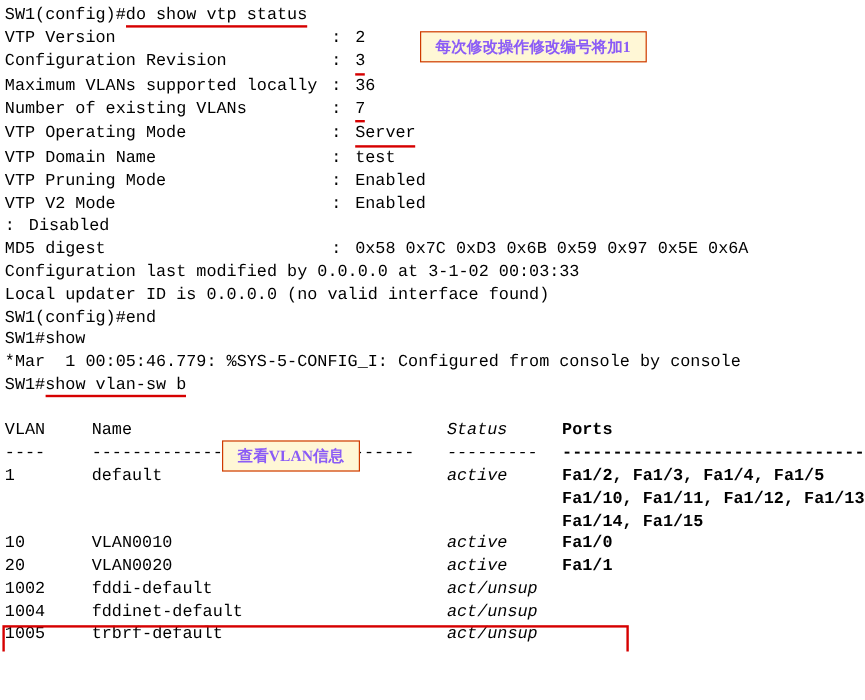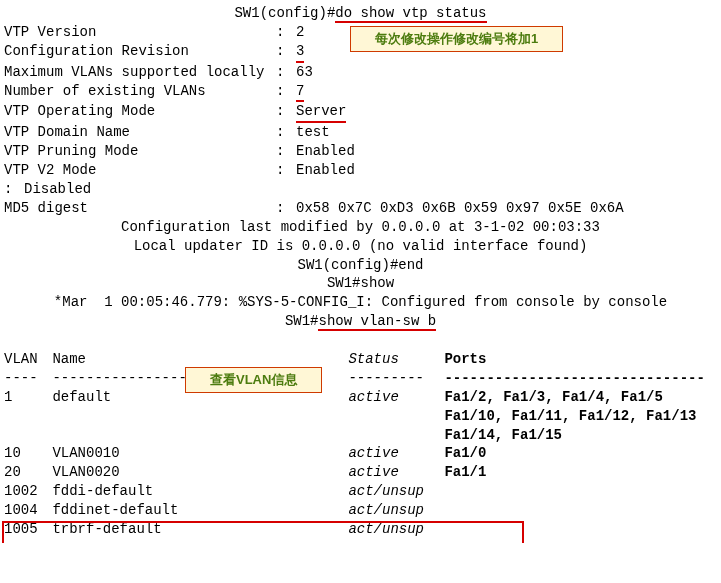--- a/index.html
+++ b/index.html
@@ -7,65 +7,65 @@
     padding: 4px;
     font-family: "Courier New", monospace;
     font-size: 14px;
     line-height: 1.35;
     background: #fff;
     color: #000;
     width: 721px;
     box-sizing: border-box;
     position: relative;
   }
-  .line { white-space: pre; text-align: center; }
+  .line { white-space: pre; }
   .row { display: flex; white-space: pre; }
   .label-col { width: 272px; }
   .colon { width: 20px; }
   .underline-red { border-bottom: 2px solid #d60000; padding-bottom: 0; }
   .callout {
     position: absolute;
     border: 1px solid #cf3a00;
     background: #fff7d6;
-    color: #4d7c0f;
-    font-family: Liberation Sans, sans-serif;
+    color: #8b5cf6;
+    font-family: Liberation Serif, serif;
     font-size: 13px;
-    padding: 3px 24px;
+    padding: 3px 12px;
     font-weight: bold;
   }
   #callout1 { left: 350px; top: 26px; }
   #callout2 { left: 185px; top: 367px; }
   .underline-cmd { border-bottom: 2px solid #d60000; }
   .redbox {
     position: absolute;
     border: 2px solid #d60000;
     pointer-events: none;
   }
   #redbox-vlans { left: 2px; top: 521px; width: 518px; height: 38px; }
   .tbl-header { white-space: pre; }
   .tbl-row { white-space: pre; }
   .vlan-col   { display: inline-block; width: 40px; }
-  .name-col   { display: inline-block; width: 296px; }
+  .name-col   { display: inline-block; width: 296px; margin-left: 24px; }
   .status-col { display: inline-block; width: 96px; font-style: italic; }
   .ports-col  { display: inline-block; font-weight: bold; }
 </style>
 </head>
 <body>
 
 <div id="callout1" class="callout">每次修改操作修改编号将加1</div>
 <div id="callout2" class="callout">查看VLAN信息</div>
 <div id="redbox-vlans" class="redbox"></div>
 
 <div class="line"><span>SW1(config)#</span><span class="underline-cmd">do show vtp status</span></div>
 
 <div class="row"><span class="label-col">VTP Version</span><span class="colon">: </span><span>2</span></div>
 
 <div class="row"><span class="label-col">Configuration Revision</span><span class="colon">: </span><span class="underline-red">3</span></div>
 
-<div class="row"><span class="label-col">Maximum VLANs supported locally</span><span class="colon">: </span><span>63</span></div>
+<div class="row"><span class="label-col">Maximum VLANs supported locally</span><span class="colon">: </span><span>36</span></div>
 
 <div class="row"><span class="label-col">Number of existing VLANs</span><span class="colon">: </span><span class="underline-red">7</span></div>
 
 <div class="row"><span class="label-col">VTP Operating Mode</span><span class="colon">: </span><span class="underline-red">Server</span></div>
 
 <div class="row"><span class="label-col">VTP Domain Name</span><span class="colon">: </span><span>test</span></div>
 
 <div class="row"><span class="label-col">VTP Pruning Mode</span><span class="colon">: </span><span>Enabled</span></div>
 
 <div class="row"><span class="label-col">VTP V2 Mode</span><span class="colon">: </span><span>Enabled</span></div>

